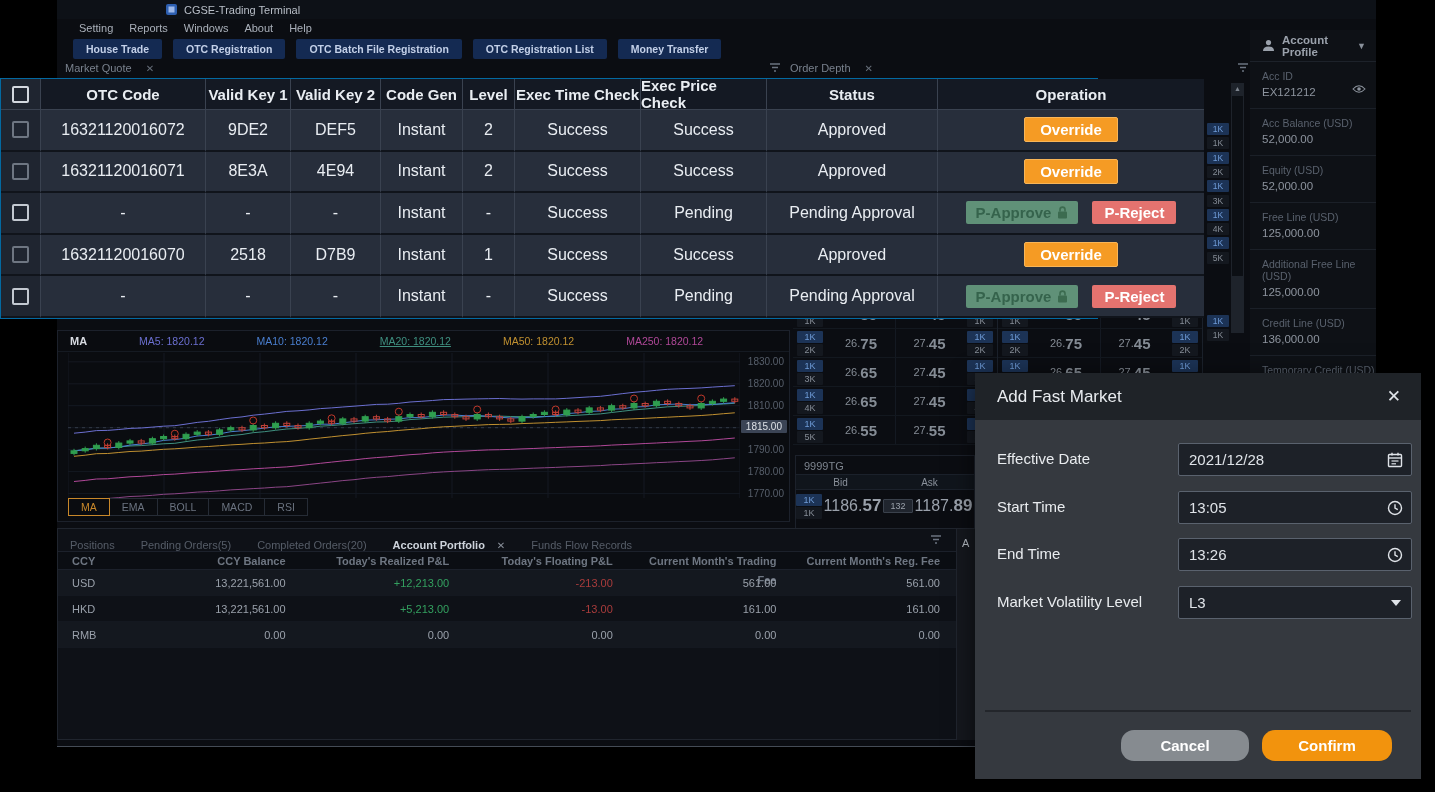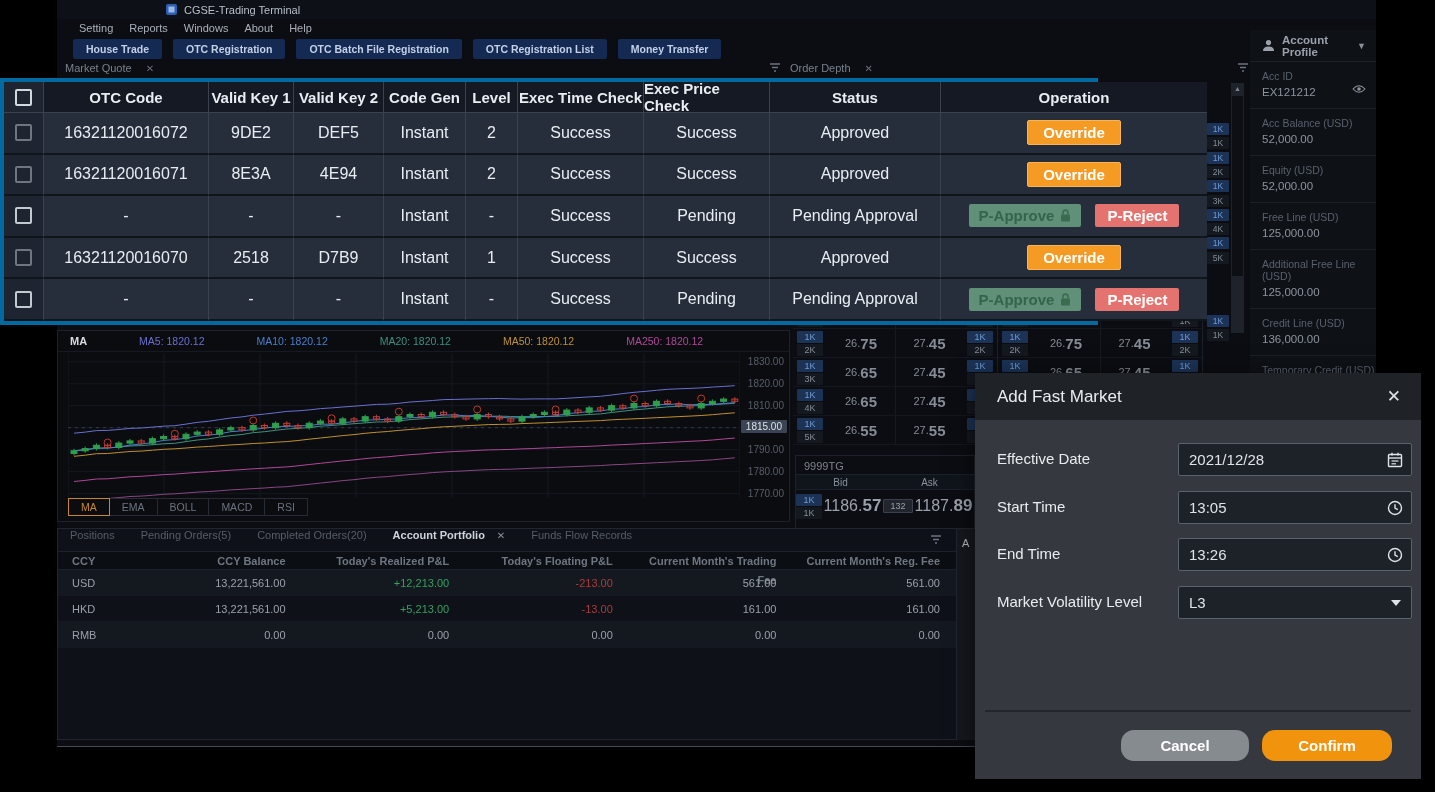--- a/index.html
+++ b/index.html
@@ -60,21 +60,21 @@
   .q-head{height:16px;display:grid;grid-template-columns:1fr 1fr;background:#10151c;border-top:1px solid #1b212b;border-bottom:1px solid #1b212b;}
   .q-head div{font-size:10px;color:#8a919b;text-align:center;line-height:16px;}
   .q-row{height:32px;display:grid;grid-template-columns:26px 1fr 30px 1fr;align-items:center;}
   .q-mid{background:#20252e;border:1px solid #3a414c;color:#9aa1ab;font-size:9px;text-align:center;border-radius:1px;height:14px;line-height:12px;}
   .q-price{display:flex;align-items:baseline;justify-content:center;color:#9aa1ab;}
   .q-int{font-size:16px;}
   .q-dec{font-size:17px;font-weight:600;}
 
   
   .bottom-panel{position:absolute;left:0;top:528px;width:900px;height:212px;background:#0e1117;border:1px solid #20252e;}
-  .b-tabs{position:relative;height:22px;display:flex;align-items:flex-start;gap:26px;padding-left:12px;}
+  .b-tabs{position:relative;height:22px;display:flex;align-items:flex-end;gap:26px;padding-left:12px;}
   .b-tab{font-size:11px;color:#565d68;display:flex;align-items:center;gap:12px;}
   .b-tab.active{color:#cdd3db;font-weight:700;}
   .b-tab .x{color:#8a919b;font-weight:400;font-size:10px;}
   .b-filter{position:absolute;right:14px;top:6px;width:12px;height:10px;}
   .b-head{height:19px;display:grid;grid-template-columns:80px 1fr 1fr 1fr 1fr 1fr;background:#0b0e13;border-top:1px solid #1c212b;border-bottom:1px solid #1c212b;}
   .b-head div{font-size:11px;color:#6e7682;font-weight:700;line-height:19px;text-align:right;padding-right:16px;}
   .b-head div:first-child{text-align:left;padding-left:14px;}
   .b-row{height:26px;display:grid;grid-template-columns:80px 1fr 1fr 1fr 1fr 1fr;border-bottom:1px solid #141820;}
   .b-row div{font-size:11px;color:#9aa1ab;line-height:26px;text-align:right;padding-right:16px;}
   .b-row div:first-child{text-align:left;padding-left:14px;}
@@ -91,21 +91,21 @@
   .sb-title{font-size:11.5px;color:#9aa1ab;font-weight:700;flex:1;}
   .sb-chev{color:#8a919b;font-size:9px;margin-right:10px;}
   .sb-field{position:relative;padding:8px 0 9px 12px;border-bottom:1px solid #1b2028;}
   .sb-label{font-size:10.5px;color:#59616d;}
   .sb-value{font-size:11.5px;color:#8d949e;margin-top:4px;min-height:13px;}
   .sb-eye{position:absolute;right:10px;top:22px;width:14px;height:10px;}
 
   
   .otc-overlay{position:absolute;left:0;top:78px;width:1098px;background:#701a75;z-index:20;
     display:grid;grid-template-columns:40px 165px 85px 90px 82px 52px 126px 126px 171px 266px;
-    grid-template-rows:31px repeat(5,41.6px);border:4px solid #0369a1;}
+    grid-template-rows:31px repeat(5,41.6px);border:1px solid #0369a1;}
   .oc{display:flex;align-items:center;justify-content:center;border-right:1px solid #3a4250;border-bottom:1px solid #3a4250;}
   .oc:nth-child(10n){border-right:none;}
   .oh{background:#141923;color:#e9edf2;font-size:15px;font-weight:700;}
   .od{background:#272e3b;color:#e9edf2;font-size:16px;border-bottom:2px solid #10141b;}
   .ocb{background:#1f2530;}
   .cbx{width:17px;height:17px;border:2px solid #6e7682;border-radius:2px;background:transparent;}
   .cbx.hd{border-color:#d3d8df;}
   .cbx.pend{border-color:#c3c9d1;}
   .btn-override{background:#f59b24;border:1px solid #f8b558;color:#fff;font-weight:700;font-size:15px;padding:3px 15px;border-radius:2px;}
   .btn-papprove{background:#609178;border:none;color:#35634c;font-weight:700;font-size:15px;padding:3px 10px;border-radius:2px;display:inline-flex;align-items:center;gap:6px;}
@@ -182,21 +182,21 @@
             <path d="M1 1 h10 M3 4.5 h6 M5 8 h2" stroke="#6b7380" stroke-width="1.4"></path>
           </svg>
       </span>
     </div>
 
     <div class="chart-panel">
       <div class="legend">
         <span class="ma">MA</span>
       <span class="li" style="color: rgb(107, 111, 208);">MA5: 1820.12</span>
           <span class="li" style="color: rgb(74, 127, 208);">MA10: 1820.12</span>
-          <span class="li" style="color: rgb(63, 144, 128);">MA20: 1820.12</span>
+          <span class="li" style="color: rgb(63, 144, 128); text-decoration: underline;">MA20: 1820.12</span>
           <span class="li" style="color: rgb(192, 144, 48);">MA50: 1820.12</span>
           <span class="li" style="color: rgb(176, 72, 152);">MA250: 1820.12</span>
         </div>
       <div class="plot" id="plot">
           <svg width="672" height="145">
             <line x1="0" y1="0" x2="0" y2="145" stroke="#141922" stroke-width="1"></line>
             <line x1="96" y1="0" x2="96" y2="145" stroke="#141922" stroke-width="1"></line>
             <line x1="192" y1="0" x2="192" y2="145" stroke="#141922" stroke-width="1"></line>
             <line x1="288" y1="0" x2="288" y2="145" stroke="#141922" stroke-width="1"></line>
             <line x1="384" y1="0" x2="384" y2="145" stroke="#141922" stroke-width="1"></line>

